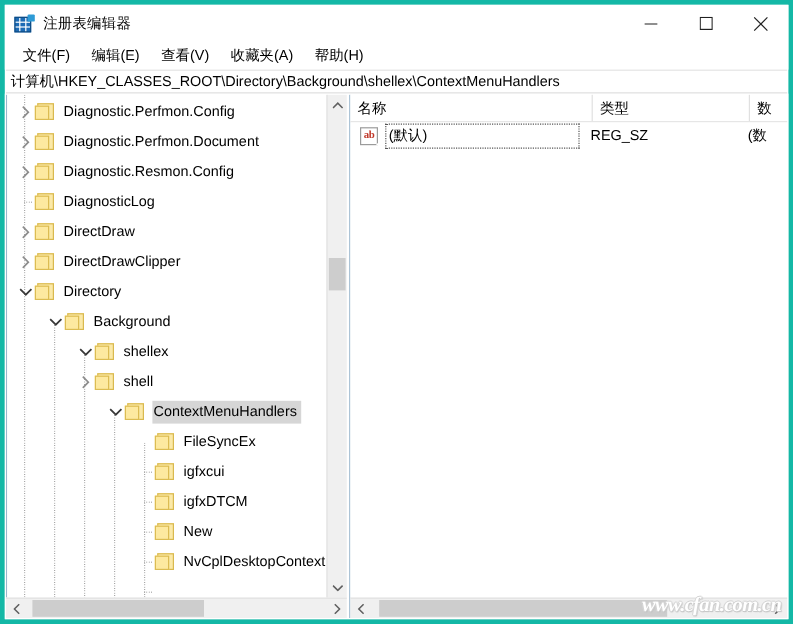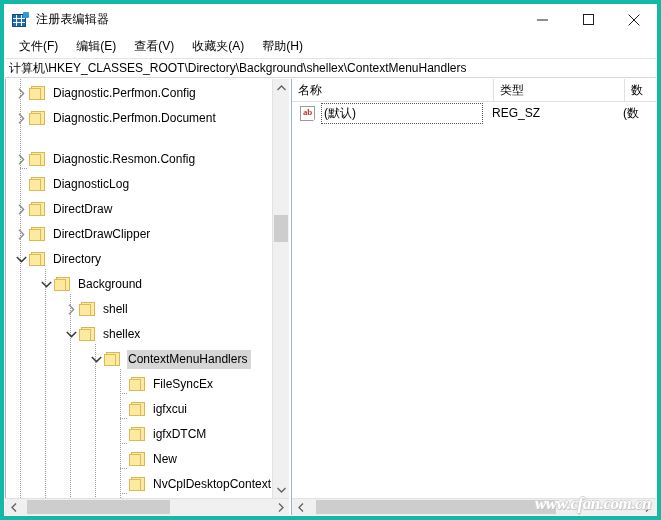--- a/index.html
+++ b/index.html
@@ -487,21 +487,21 @@
                   <svg width="7" height="11" viewBox="0 0 7 11">
                     <polyline points="1,0.8 5.6,5.5 1,10.2" fill="none" stroke="#8d8d8d" stroke-width="1.4"></polyline>
                   </svg>
                 </div>
                 <div class="folder">
                   <div class="f-back"></div>
                   <div class="f-front"></div>
                 </div>
                 <div class="tlabel">Diagnostic.Perfmon.Document</div>
               </div>
-              <div class="tnode" style="padding-left: 7px; margin-top: 16px;">
+              <div class="tnode" style="padding-left: 7px;">
                 <div class="expander">
                   <svg width="7" height="11" viewBox="0 0 7 11">
                     <polyline points="1,0.8 5.6,5.5 1,10.2" fill="none" stroke="#8d8d8d" stroke-width="1.4"></polyline>
                   </svg>
                 </div>
                 <div class="folder">
                   <div class="f-back"></div>
                   <div class="f-front"></div>
                 </div>
                 <div class="tlabel">Diagnostic.Resmon.Config</div>
@@ -557,41 +557,41 @@
                   </svg>
                 </div>
                 <div class="folder">
                   <div class="f-back"></div>
                   <div class="f-front"></div>
                 </div>
                 <div class="tlabel">Background</div>
               </div>
               <div class="tnode" style="padding-left: 57px;">
                 <div class="expander">
+                  <svg width="11" height="7" viewBox="0 0 11 7">
+                    <polyline points="0.8,1 5.5,5.6 10.2,1" fill="none" stroke="#3a3a3a" stroke-width="1.5"></polyline>
+                  </svg>
+                </div>
+                <div class="folder">
+                  <div class="f-back"></div>
+                  <div class="f-front"></div>
+                </div>
+                <div class="tlabel">shellex</div>
+              </div>
+              <div class="tnode" style="padding-left: 57px;">
+                <div class="expander">
                   <svg width="7" height="11" viewBox="0 0 7 11">
                     <polyline points="1,0.8 5.6,5.5 1,10.2" fill="none" stroke="#8d8d8d" stroke-width="1.4"></polyline>
                   </svg>
                 </div>
                 <div class="folder">
                   <div class="f-back"></div>
                   <div class="f-front"></div>
                 </div>
                 <div class="tlabel">shell</div>
-              </div>
-              <div class="tnode" style="padding-left: 57px;">
-                <div class="expander">
-                  <svg width="11" height="7" viewBox="0 0 11 7">
-                    <polyline points="0.8,1 5.5,5.6 10.2,1" fill="none" stroke="#3a3a3a" stroke-width="1.5"></polyline>
-                  </svg>
-                </div>
-                <div class="folder">
-                  <div class="f-back"></div>
-                  <div class="f-front"></div>
-                </div>
-                <div class="tlabel">shellex</div>
               </div>
               <div class="tnode selected" style="padding-left: 82px;">
                 <div class="expander">
                   <svg width="11" height="7" viewBox="0 0 11 7">
                     <polyline points="0.8,1 5.5,5.6 10.2,1" fill="none" stroke="#3a3a3a" stroke-width="1.5"></polyline>
                   </svg>
                 </div>
                 <div class="folder">
                   <div class="f-back"></div>
                   <div class="f-front"></div>

